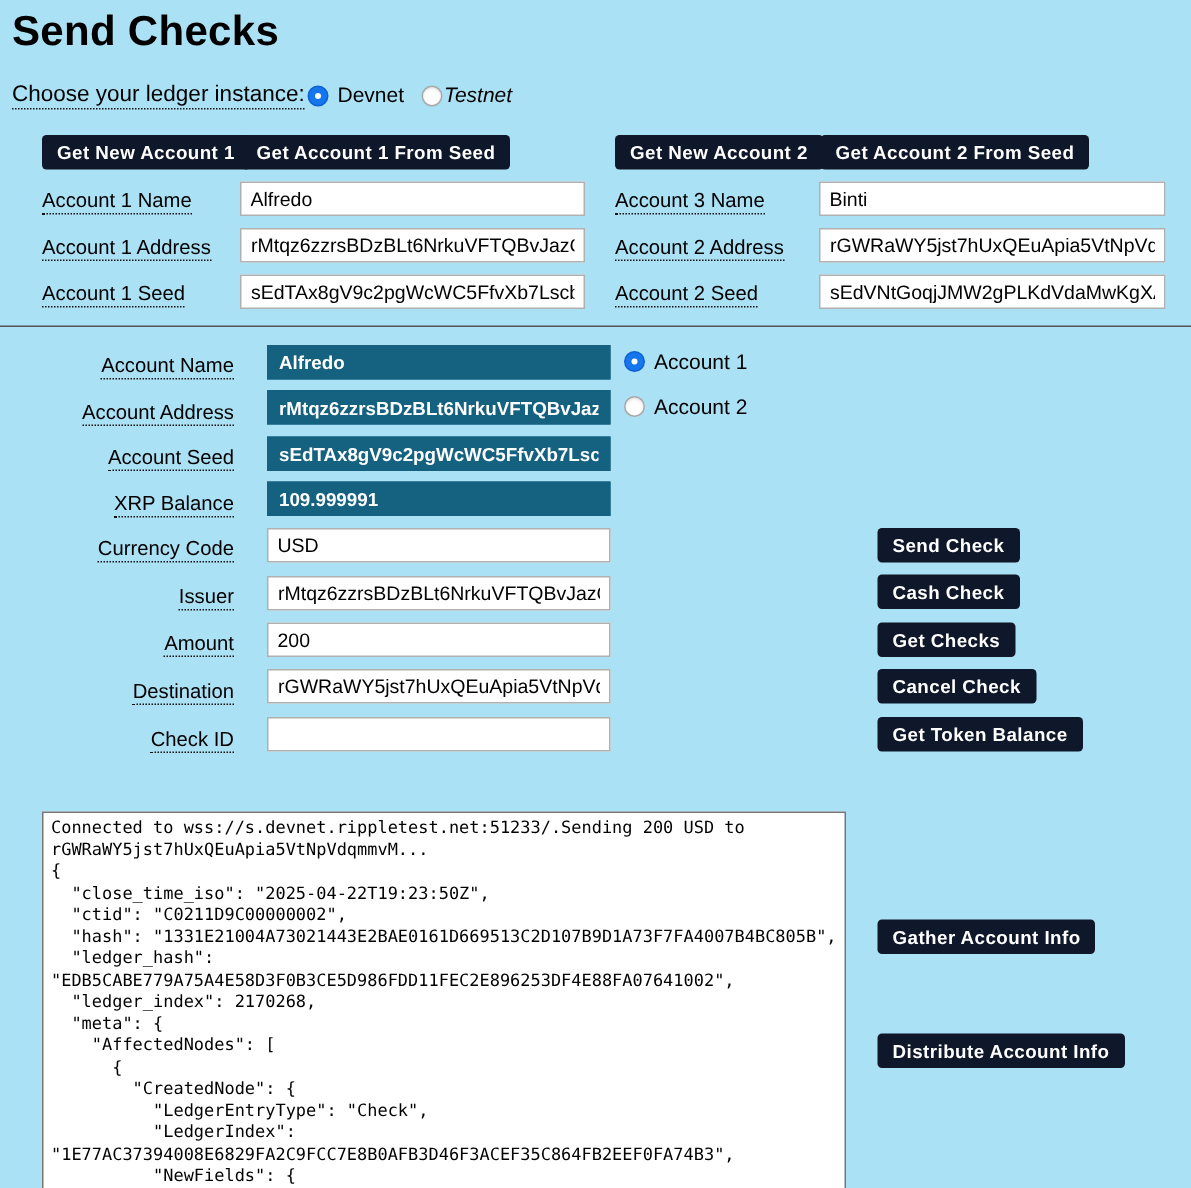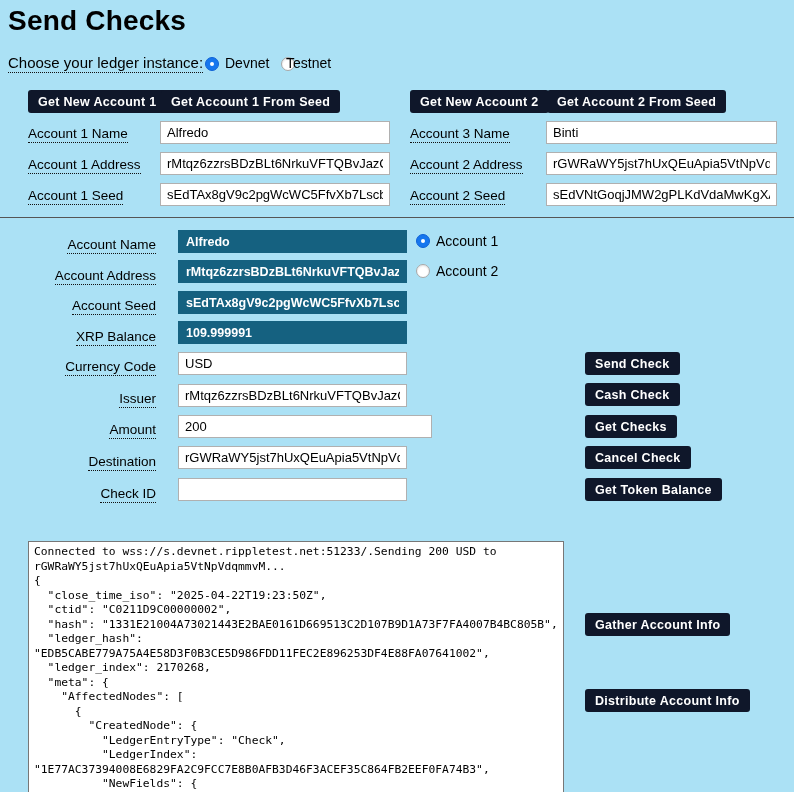--- a/index.html
+++ b/index.html
@@ -45,21 +45,21 @@
 <body>
 
 <div class="app">
 
   <div id="page-title">Send Checks</div>
 
   <span class="dlabel big" style="position:absolute; left:8px; top:54px;">Choose your ledger instance:</span>
   <span class="radio checked" style="left:205px; top:57px;"></span>
   <span class="rlabel-text" style="left:225px; top:55px;">Devnet</span>
   <span class="radio" style="left:281px; top:57px;"></span>
-  <span class="rlabel-text" style="left:286px; top:55px;">Testnet</span>
+  <span class="rlabel-text" style="left:296px; top:55px;font-style:italic;">Testnet</span>
 
   <button class="btn" style="left:28px;  top:90px;">Get New Account 1</button>
   <button class="btn" style="left:161px; top:90px;">Get Account 1 From Seed</button>
   <button class="btn" style="left:410px; top:90px;">Get New Account 2</button>
   <button class="btn" style="left:547px; top:90px;">Get Account 2 From Seed</button>
 
   <span class="dlabel" style="position:absolute; left:28px; top:126px;">Account 1 Name</span>
   <input class="winput" style="left: 160px; top: 121px;" value="Alfredo">
   <span class="dlabel" style="position:absolute; left:28px; top:157px;">Account 1 Address</span>
   <input class="winput" style="left: 160px; top: 152px;" value="rMtqz6zzrsBDzBLt6NrkuVFTQBvJazGXhV">
@@ -87,21 +87,21 @@
   <span class="radio checked" style="left:416px; top:234px;"></span>
   <span class="rlabel-text" style="left:436px; top:233px;">Account 1</span>
   <span class="radio" style="left:416px; top:264px;"></span>
   <span class="rlabel-text" style="left:436px; top:263px;">Account 2</span>
 
   <div class="rwrap" style="top:357px;"><span class="dlabel">Currency Code</span></div>
   <input class="winput" style="left: 178px; top: 352px; width: 229px;" value="USD">
   <div class="rwrap" style="top:389px;"><span class="dlabel">Issuer</span></div>
   <input class="winput" style="left: 178px; top: 384px; width: 229px;" value="rMtqz6zzrsBDzBLt6NrkuVFTQBvJazGXhV">
   <div class="rwrap" style="top:420px;"><span class="dlabel">Amount</span></div>
-  <input class="winput" style="left: 178px; top: 415px; width: 254px;" value="200">
+  <input class="winput" style="left: 178px; top: 415px; width: 229px;" value="200">
   <div class="rwrap" style="top:452px;"><span class="dlabel">Destination</span></div>
   <input class="winput" style="left: 178px; top: 446px; width: 229px;" value="rGWRaWY5jst7hUxQEuApia5VtNpVdqmmvM">
   <div class="rwrap" style="top:484px;"><span class="dlabel">Check ID</span></div>
   <input class="winput" style="left: 178px; top: 478px; width: 229px;" value="">
 
   <button class="btn" style="left:585px; top:352px;">Send Check</button>
   <button class="btn" style="left:585px; top:383px;text-align:right;">Cash Check</button>
   <button class="btn" style="left:585px; top:415px;">Get Checks</button>
   <button class="btn" style="left:585px; top:446px;">Cancel Check</button>
   <button class="btn" style="left:585px; top:478px;">Get Token Balance</button>

